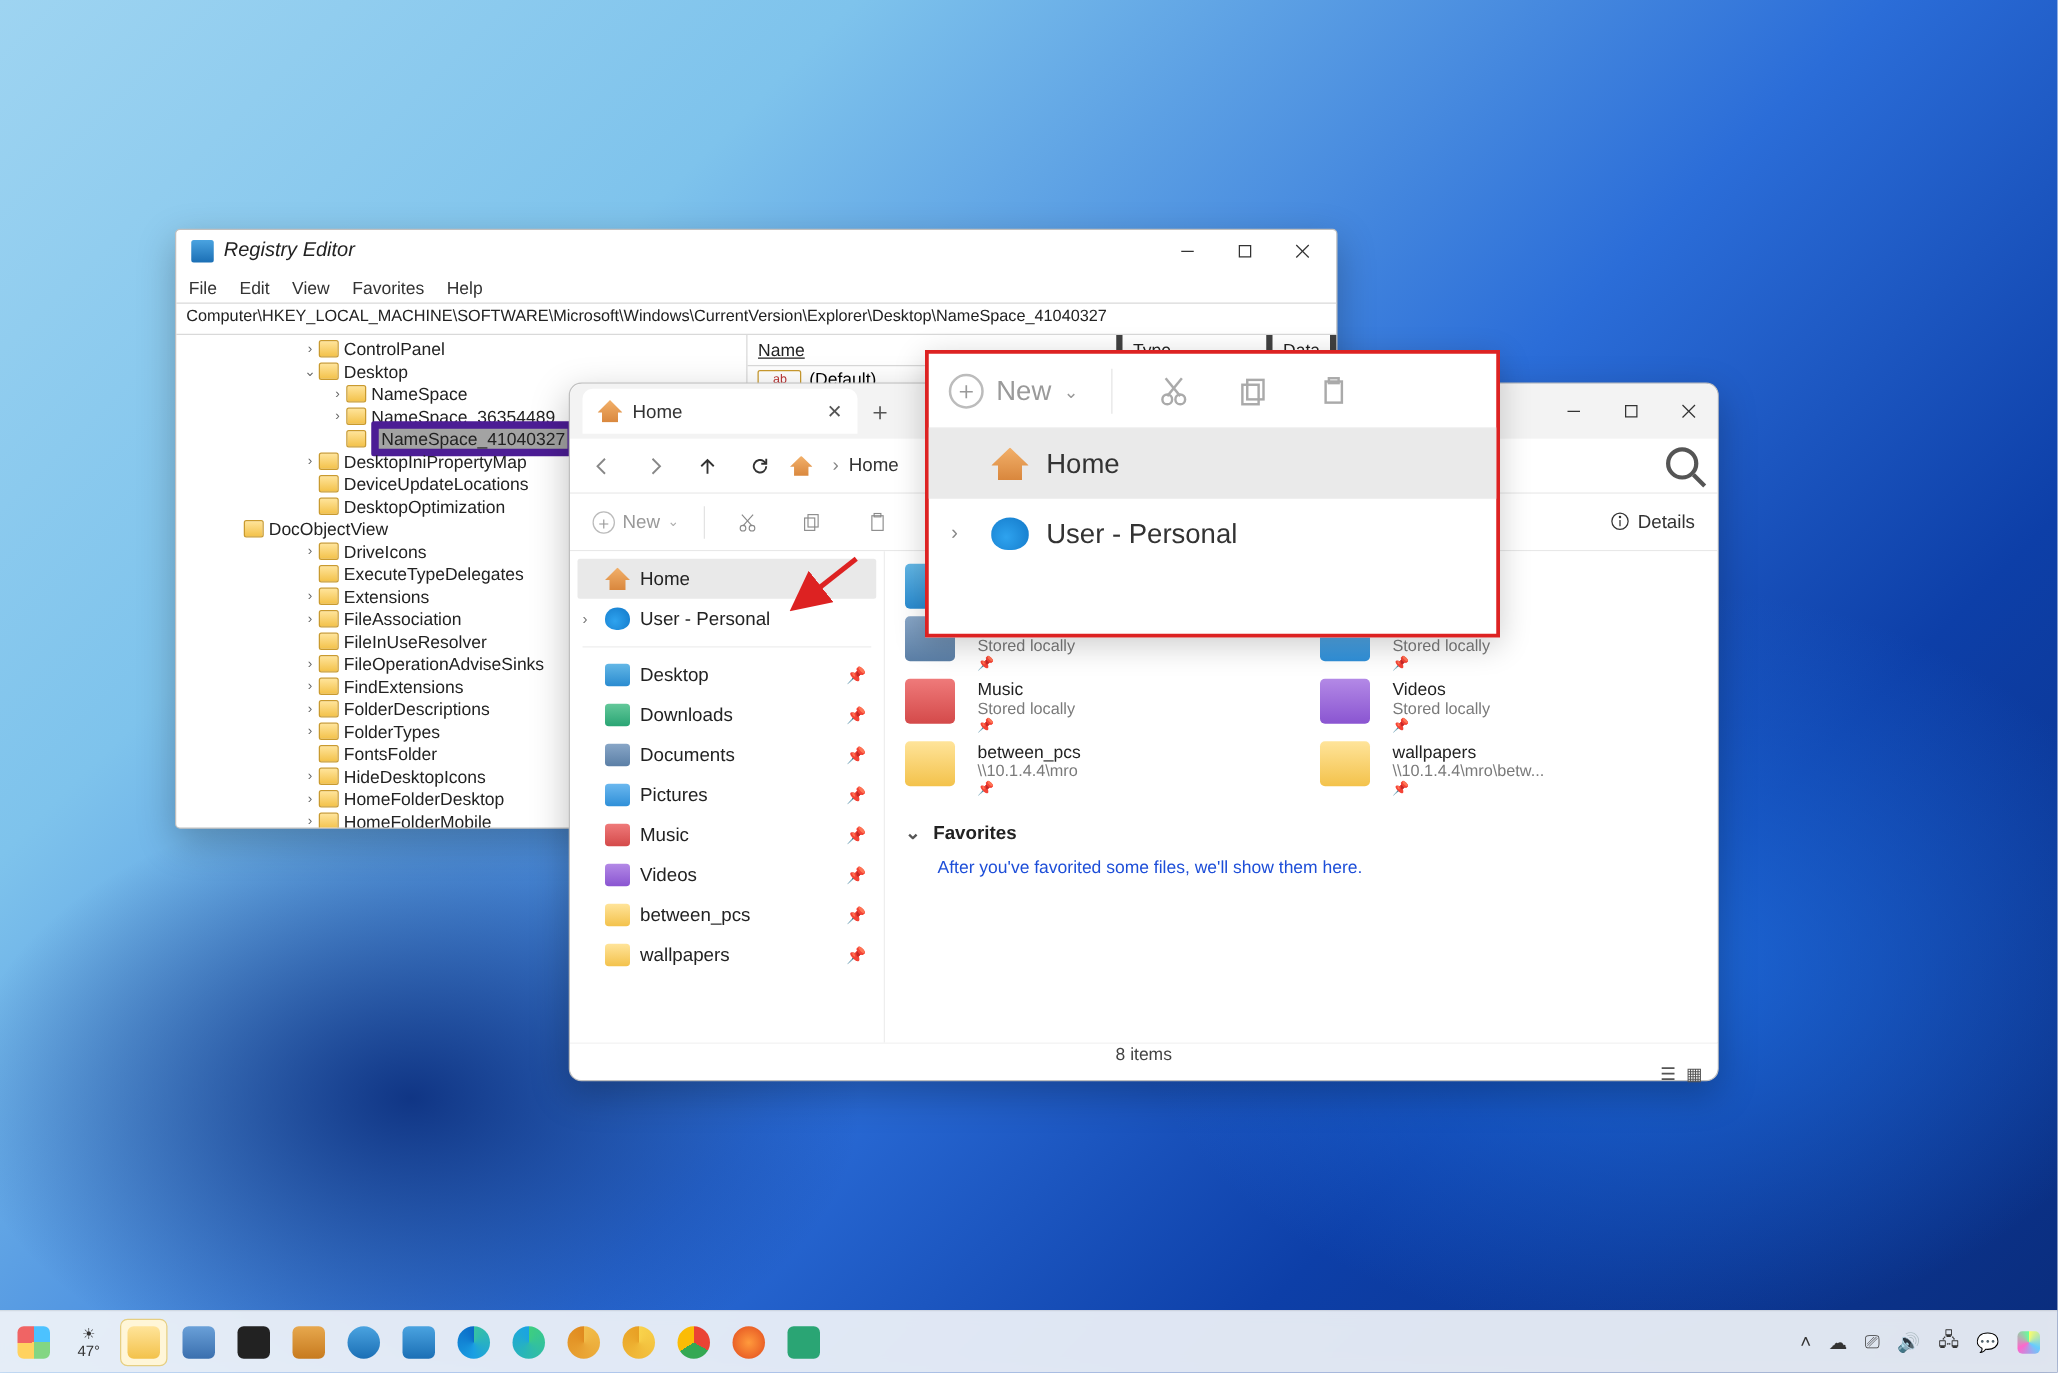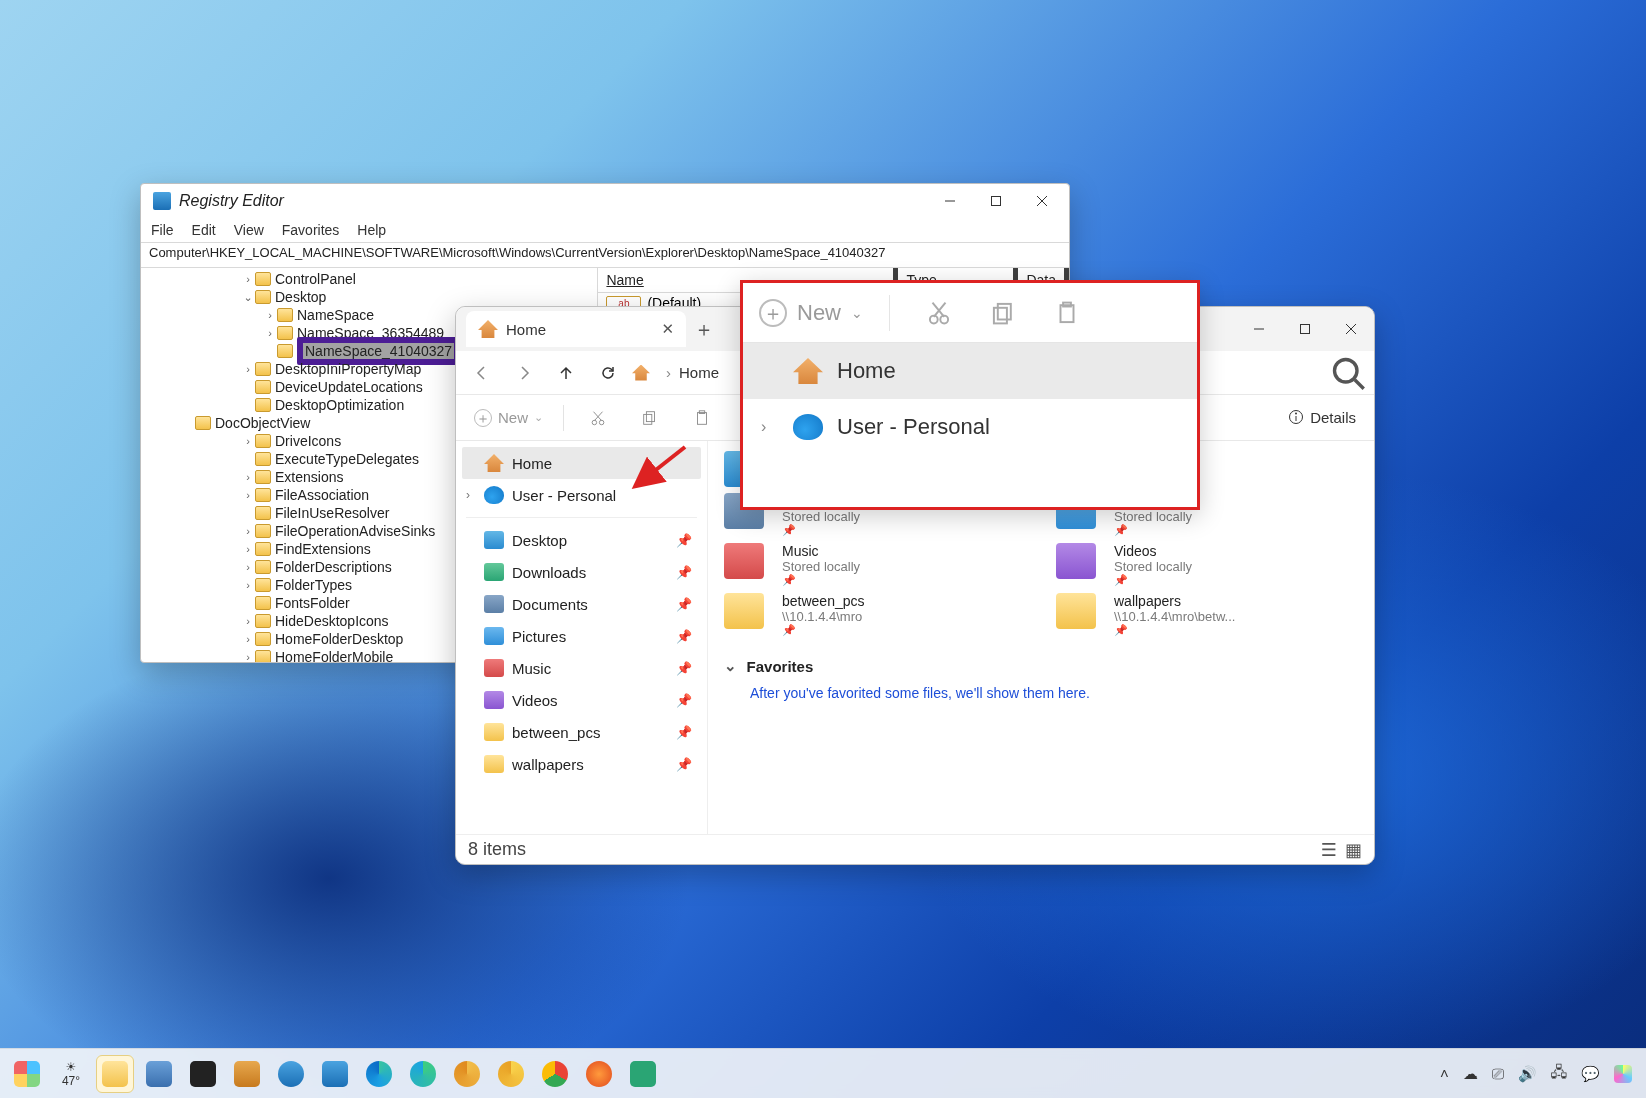--- a/index.html
+++ b/index.html
@@ -87,21 +87,21 @@
 .content { flex: 1; padding: 10px 16px 6px; overflow: hidden; }
 .grid { display: grid; grid-template-columns: 1fr 1fr; gap: 6px 30px; }
 .item { display: flex; align-items: flex-start; gap: 10px; }
 .item .big { width: 40px; height: 36px; border-radius: 4px; }
 .item .meta { font-size: 14px; color: #222; }
 .item .sub { font-size: 13px; color: #7a7a7a; }
 .item .pinmark { font-size: 11px; color: #aaa; }
 .sect { display: flex; align-items: center; gap: 10px; margin-top: 20px; font-size: 15px; font-weight: 600; color: #222; }
 .sect-note { font-size: 14px; color: #1d4ed8; margin: 10px 0 0 26px; }
 
-.status { height: 30px; border-top: 1px solid #eee; background: #fff; display: flex; align-items: center; padding: 0 12px; font-size: 18px; color: #444; border-radius: 0 0 10px 10px; }
+.status { height: 30px; border-top: 1px solid #eee; background: #fff; display: flex; align-items: center; padding: 0 12px; font-size: 14px; color: #444; border-radius: 0 0 10px 10px; flex-direction: column; }
 .status .views { margin-left: auto; display: flex; gap: 8px; color: #555; }
 
 
 .overlay {
   position: absolute; left: 740px; top: 280px; width: 460px; height: 230px;
   background: #fff; border: 3px solid #d22; box-shadow: 0 6px 24px rgba(0,0,0,.2);
 }
 .ov-toolbar { height: 60px; border-bottom: 1px solid #e5e5e5; display: flex; align-items: center; padding: 0 16px; gap: 18px; }
 .ov-new { display: flex; align-items: center; gap: 10px; color: #9a9a9a; font-size: 22px; }
 .ov-new .pluscirc { width: 28px; height: 28px; border: 2px solid #bcbcbc; border-radius: 50%; display: flex; align-items: center; justify-content: center; font-size: 20px; line-height: 1; }

